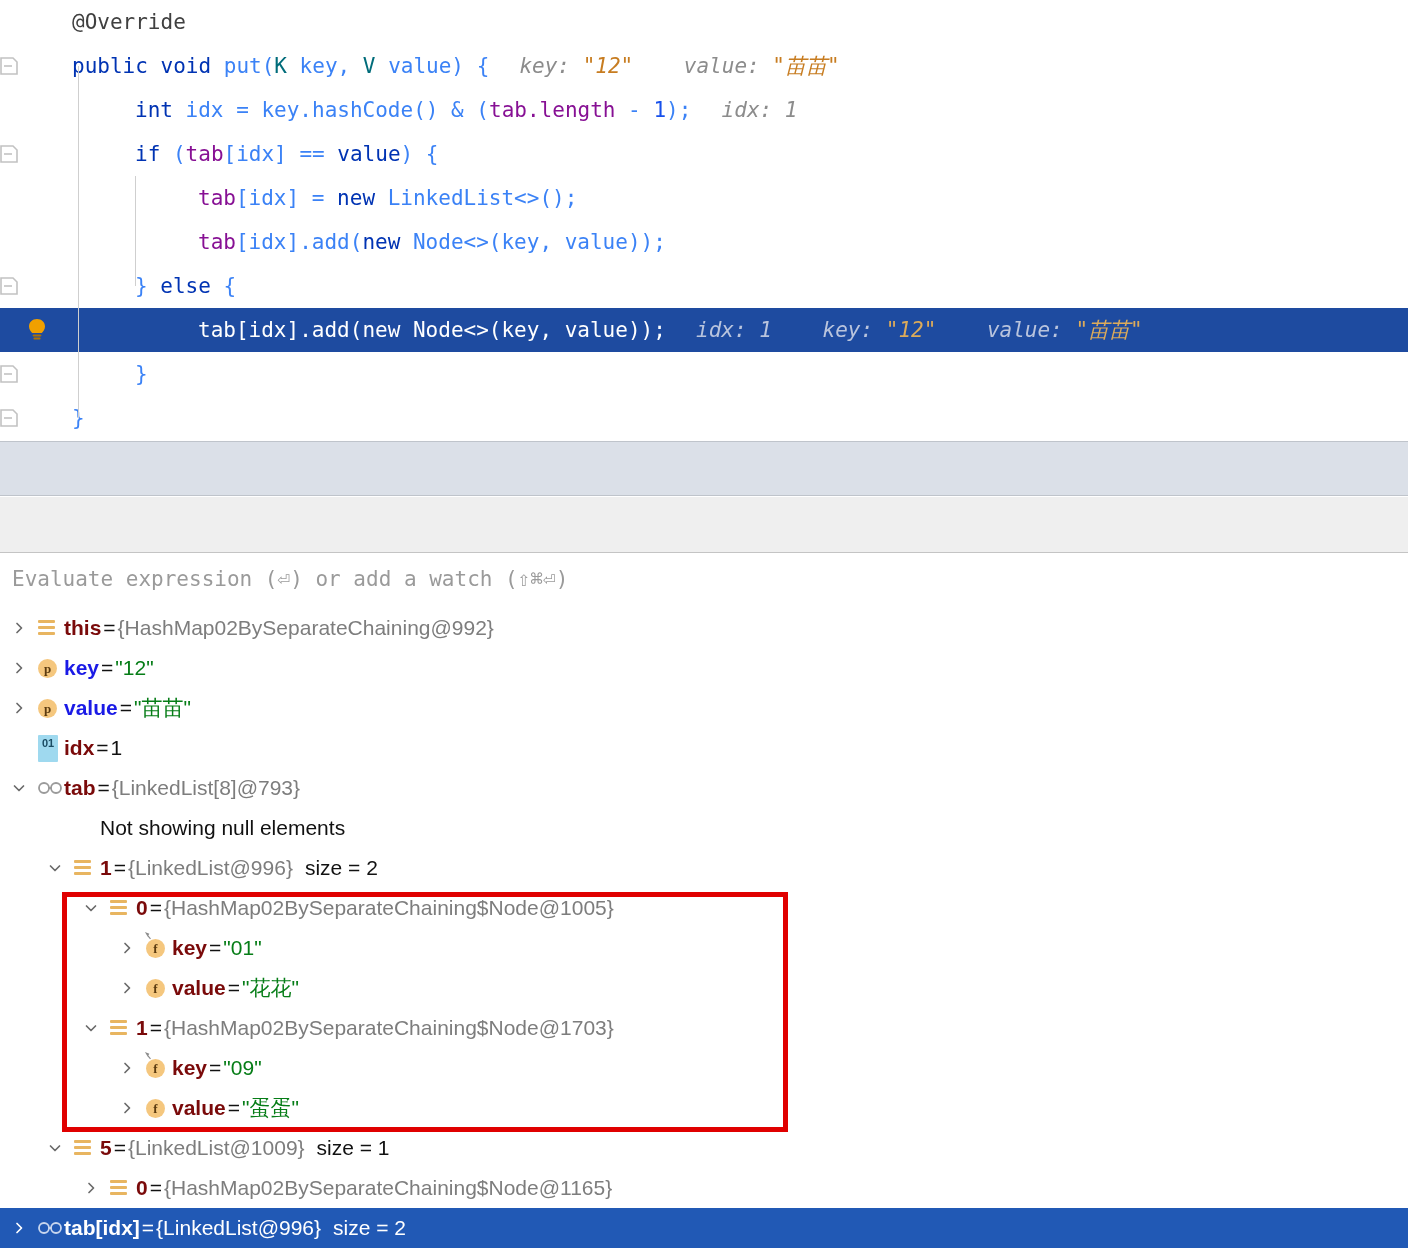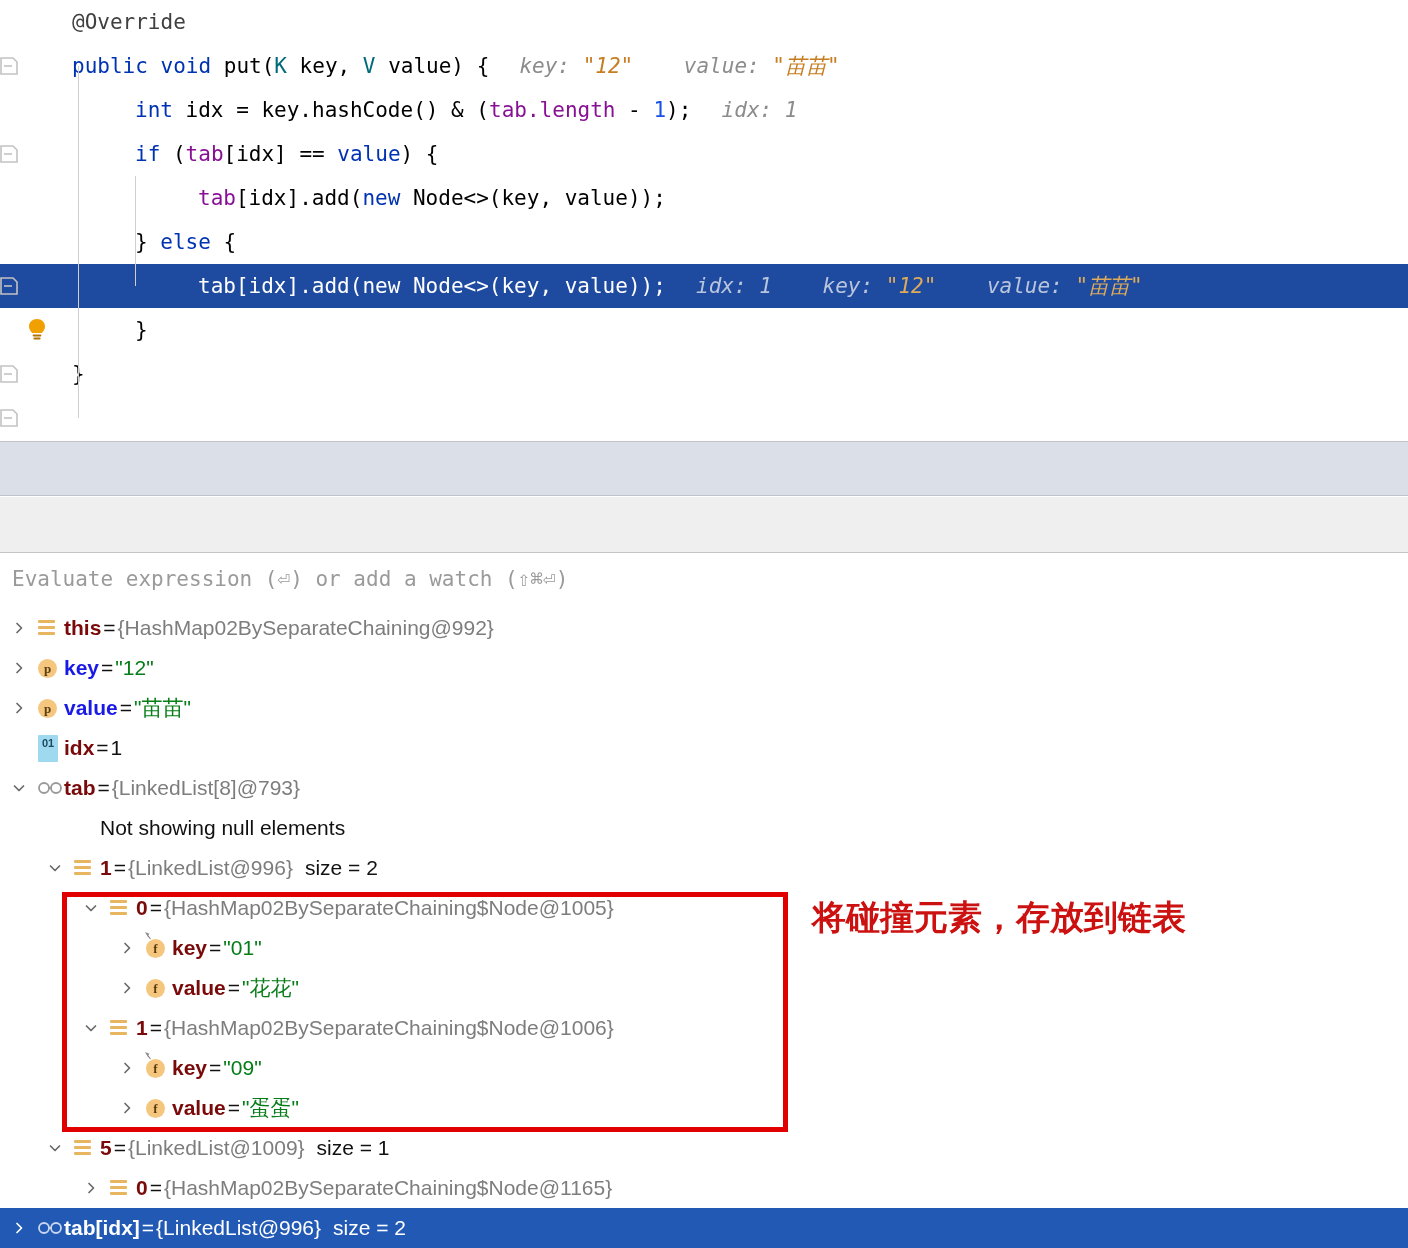--- a/index.html
+++ b/index.html
@@ -45,21 +45,21 @@
   .guide {
     position: absolute; width: 1px; background: #cfcfcf; z-index: 2;
   }
 
   
   .kw      { color: #0033b3; }
   .ann     { color: #404040; }
   .field   { color: #871094; }
   .typ     { color: #006c7a; }
   .num     { color: #1750eb; }
-  .plain   { color: #000000; }
+  .plain   { color: #3b82f6; }
   .hint    { color: #8c8c8c; font-style: italic; }
   .hintstr { color: #c77c20; font-style: italic; }
   .hl .hint    { color: #b9c4dd; }
   .hl .hintstr { color: #ddab5a; }
   .hl .kw, .hl .field, .hl .typ, .hl .num, .hl .plain { color:#ffffff; }
 
   
   #band-a {
     position:absolute; left:0; top:441px; width:1408px; height:55px;
     background:#dbe0e8; border-top:1px solid #bfc4cb; border-bottom:1px solid #bfc4cb;
@@ -150,20 +150,21 @@
 <body>
 
 <div id="root">
 
   <div id="editor">
     <div id="code-lines">
         <div class="code-line"><span class="txt" style="left: 72px;"><span class="ann">@Override</span></span></div>
         <div class="code-line"><span class="txt" style="left: 72px;"><span class="kw">public </span><span class="kw">void </span><span class="plain">put(</span><span class="typ">K </span><span class="plain">key, </span><span class="typ">V </span><span class="plain">value) {</span></span><span class="txt" style="left: 519.45px;"><span class="hint">key:</span> <span class="hintstr">"12"</span>    <span class="hint">value:</span> <span class="hintstr">"苗苗"</span></span></div>
         <div class="code-line"><span class="txt" style="left: 135px;"><span class="kw">int </span><span class="plain">idx = key.hashCode() &amp; (</span><span class="field">tab</span><span class="field">.length</span><span class="plain"> - </span><span class="num">1</span><span class="plain">);</span></span><span class="txt" style="left: 721.6px;"><span class="hint">idx:</span> <span class="hint">1</span></span></div>
         <div class="code-line"><span class="txt" style="left: 135px;"><span class="kw">if </span><span class="plain">(</span><span class="field">tab</span><span class="plain">[idx] == </span><span class="kw">value</span><span class="plain">) {</span></span></div>
+        <div class="code-line"><span class="txt" style="left: 198px;"><span class="field">tab</span><span class="plain">[idx] = </span><span class="kw">new </span><span class="plain">LinkedList&lt;&gt;();</span></span></div>
         <div class="code-line"><span class="txt" style="left: 198px;"><span class="field">tab</span><span class="plain">[idx].add(</span><span class="kw">new </span><span class="plain">Node&lt;&gt;(key, value));</span></span></div>
         <div class="code-line"><span class="txt" style="left: 135px;"><span class="plain">} </span><span class="kw">else </span><span class="plain">{</span></span></div>
         <div class="code-line hl"><span class="txt" style="left: 198px;"><span class="field">tab</span><span class="plain">[idx].add(</span><span class="kw">new </span><span class="plain">Node&lt;&gt;(key, value));</span></span><span class="txt" style="left: 696.05px;"><span class="hint">idx:</span> <span class="hint">1</span>    <span class="hint">key:</span> <span class="hintstr">"12"</span>    <span class="hint">value:</span> <span class="hintstr">"苗苗"</span></span></div>
         <div class="code-line"><span class="txt" style="left: 135px;"><span class="plain">}</span></span></div>
         <div class="code-line"><span class="txt" style="left: 72px;"><span class="plain">}</span></span></div>
       </div>
     <div id="guides">
         <div class="guide" style="left: 78px; top: 66px; height: 352px;"></div>
         <div class="guide" style="left: 135px; top: 176px; height: 110px;"></div>
       </div>
@@ -393,21 +394,21 @@
           <span style="width: 8px; flex: 0 0 auto;"></span>
           <span class="ico">
             <span class="icon-stack">
               <i></i>
               <i></i>
               <i></i>
             </span>
           </span>
           <span class="name-idx">1</span>
           <span class="eq"> = </span>
-          <span class="val-ref">{HashMap02BySeparateChaining$Node@1006}</span>
+          <span class="val-ref">{HashMap02BySeparateChaining$Node@1703}</span>
         </span>
       </div>
       <div class="row">
         <span class="cell" style="left: 116px;">
           <span class="arrow">
             <svg width="14" height="14" viewBox="0 0 14 14">
               <path d="M5 2.5 L9.5 7 L5 11.5" fill="none" stroke="#6b6b6b" stroke-width="1.7" stroke-linecap="round" stroke-linejoin="round"></path>
             </svg>
           </span>
           <span style="width: 8px; flex: 0 0 auto;"></span>
@@ -497,15 +498,14 @@
           </span>
           <span class="name-class">tab[idx]</span>
           <span class="eq"> = </span>
           <span class="val-ref">{LinkedList@996}</span>
           <span class="val-plain" style="padding-left: 12px;">size = 2</span>
         </span>
       </div>
     </div>
 
   <div id="redbox"></div>
-  <div id="annotation">将碰撞元素，存放到链表</div>
 
 </div>
 
 </body></html>

